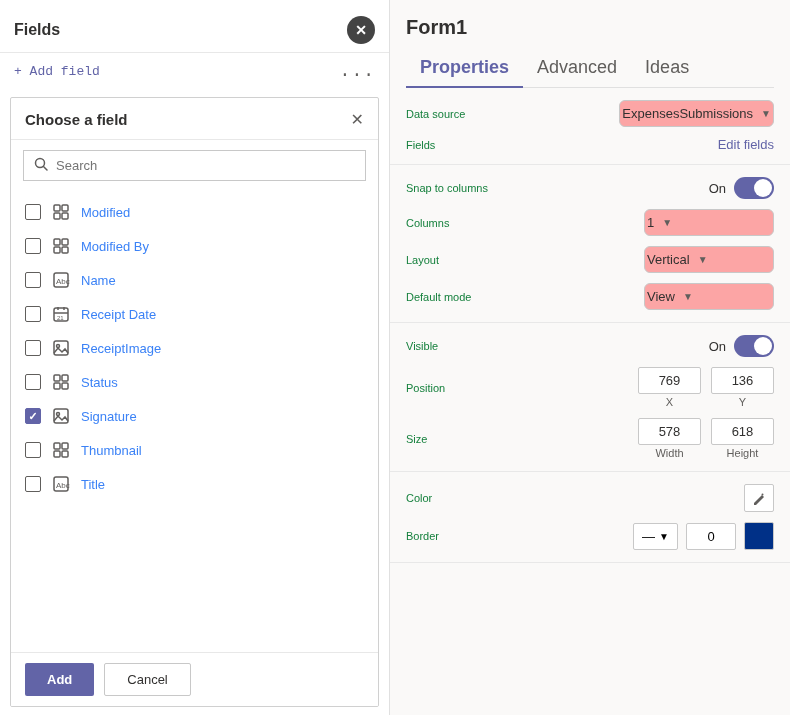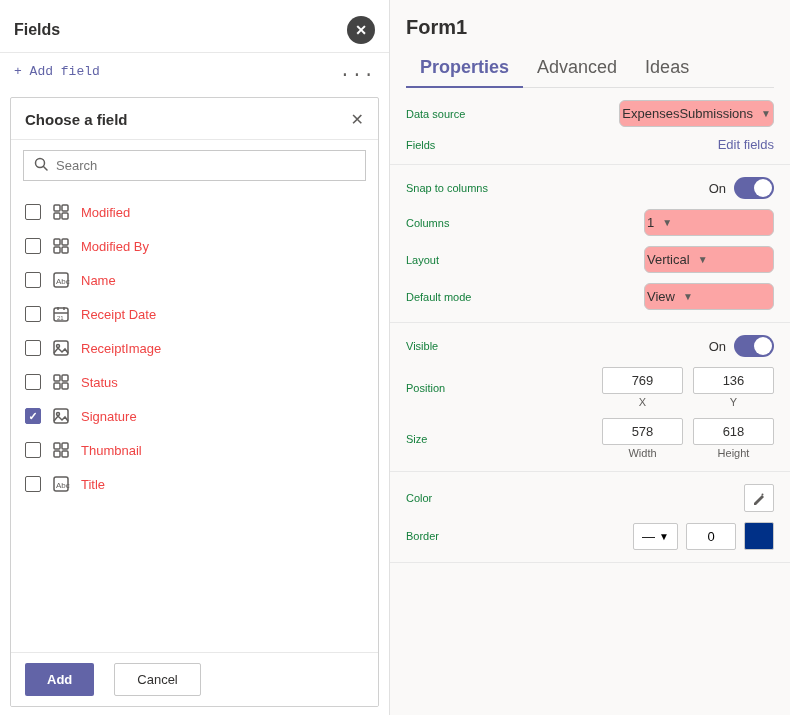--- a/index.html
+++ b/index.html
@@ -170,26 +170,26 @@
     .field-icon svg {
       width: 18px;
       height: 18px;
       fill: none;
       stroke: #605e5c;
       stroke-width: 1.5;
     }
 
     .field-label {
       font-size: 13px;
-      color: #ef4444;
+      color: #3b82f6;
     }
 
     .modal-footer {
       display: flex;
-      gap: 20px;
+      gap: 10px;
       padding: 10px 14px;
       border-top: 1px solid #e8e8e8;
       background: #fff;
     }
 
     .btn-add {
       background: #6264a7;
       color: #fff;
       border: none;
       padding: 8px 22px;
@@ -369,21 +369,21 @@
       padding-left: 48px;
     }
 
     .number-input {
       border: 1px solid #c8c8c8;
       border-radius: 2px;
       padding: 5px 8px;
       font-size: 13px;
       color: #323130;
       background: #fff;
-      width: 81px;
+      width: 63px;
       text-align: center;
     }
 
     .xy-group {
       display: flex;
       flex-direction: column;
       gap: 2px;
     }
 
     .xy-label {

